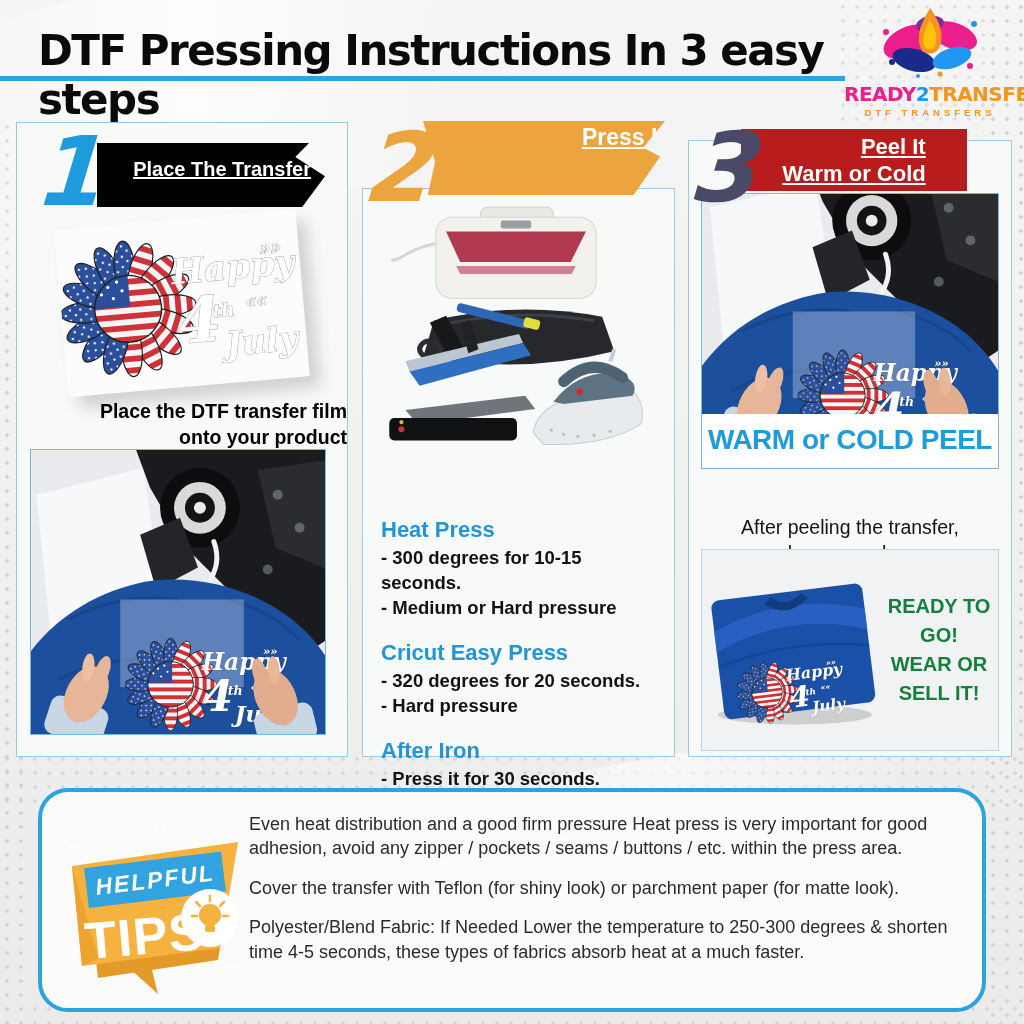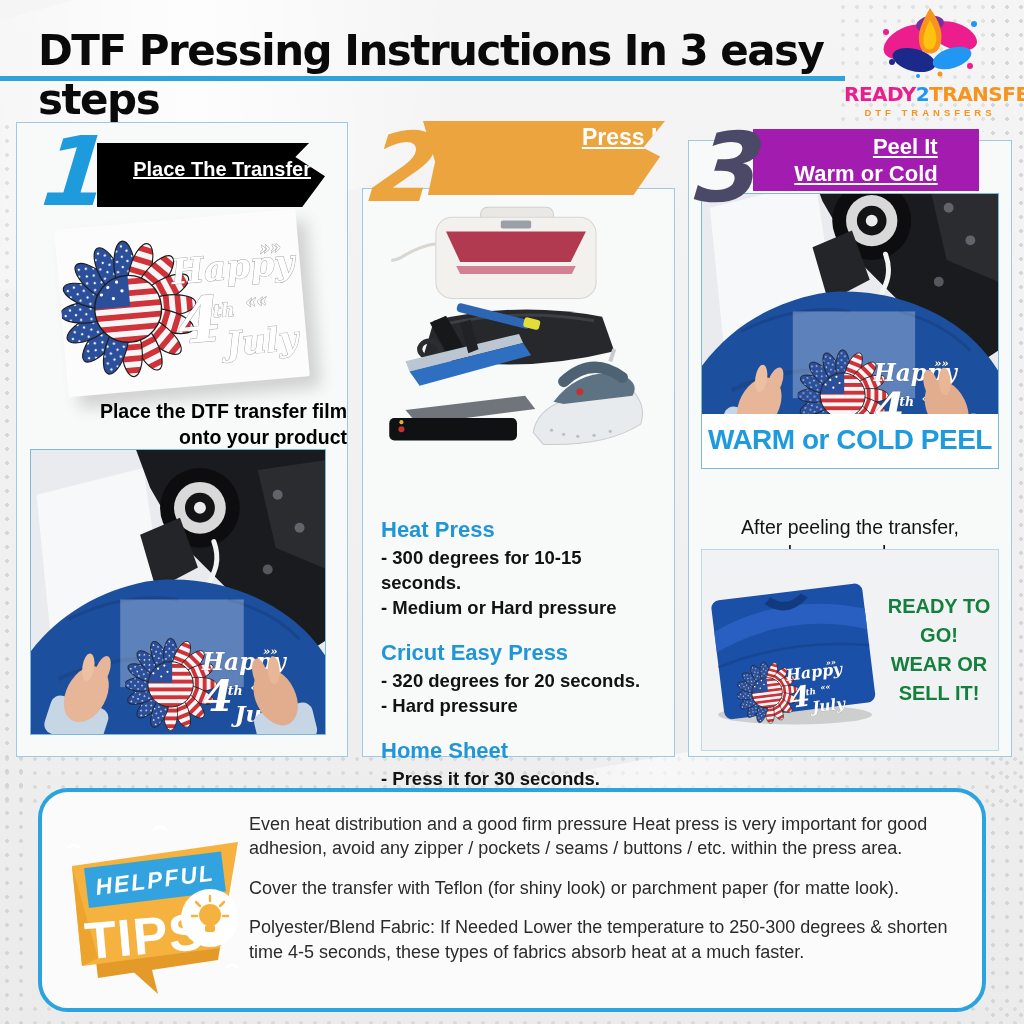--- a/index.html
+++ b/index.html
@@ -49,21 +49,21 @@
 
   .ribbon{position:absolute;z-index:2;color:#fff;font-weight:bold;text-align:right;text-decoration:underline;}
   .ribbon1{left:80px;top:20px;width:228px;height:64px;background:#000000;
     clip-path:polygon(0 0,93% 0,87% 22%,100% 52%,90% 100%,0 100%);
     font-size:20px;line-height:52px;padding-right:14px;box-sizing:border-box;}
   .ribbon2{left:60px;top:-68px;width:242px;height:74px;background:#eba43e;
     clip-path:polygon(0 0,100% 0,91% 36%,98% 48%,87% 100%,2% 100%,5% 55%);
     padding-top:3px;box-sizing:border-box;}
   .ribbon2-title{font-size:23px;line-height:1.15;}
   .ribbon2-note{font-size:12.5px;line-height:1.22;color:#232323;font-weight:bold;}
-  .ribbon3{left:64px;top:-12px;width:226px;height:62px;background:#a21caf;
+  .ribbon3{left:52px;top:-12px;width:226px;height:62px;background:#b91c1c;
     font-size:22px;line-height:1.25;display:flex;align-items:center;justify-content:center;}
 
   
   .film{position:absolute;left:44px;top:96px;width:242px;height:168px;background:#fcfcfd;
     transform:rotate(-5deg);box-shadow:10px 12px 16px rgba(0,0,0,.16);border-radius:2px;z-index:1;}
   .film svg{position:absolute;left:0;top:0;width:100%;height:100%;}
   .caption1{position:absolute;left:0;top:255px;width:100%;text-align:right;
     font-size:19.5px;font-weight:bold;line-height:1.35;color:#000000;}
   .photo-box{position:absolute;border:1px solid #7ab8dc;background:#fff;overflow:hidden;}
   .photo1{left:13px;top:326px;width:294px;height:284px;}
@@ -305,21 +305,21 @@
         <div class="pi-head">Heat Press</div>
         <div class="pi-line">- 300 degrees for 10-15 seconds.</div>
         <div class="pi-line">- Medium or Hard pressure</div>
       </div>
       <div class="pi-section">
         <div class="pi-head">Cricut Easy Press</div>
         <div class="pi-line">- 320 degrees for 20 seconds.</div>
         <div class="pi-line">- Hard pressure</div>
       </div>
       <div class="pi-section">
-        <div class="pi-head">Home Sheet</div>
+        <div class="pi-head">After Iron</div>
         <div class="pi-line">- Press it for 30 seconds.</div>
         <div class="pi-line">- Hard pressure</div>
       </div>
     </div>
   </section>
 
   <section class="panel panel3">
     <div class="step-num num3">3</div>
     <div class="ribbon ribbon3 pre">Peel It
 Warm or Cold</div>

